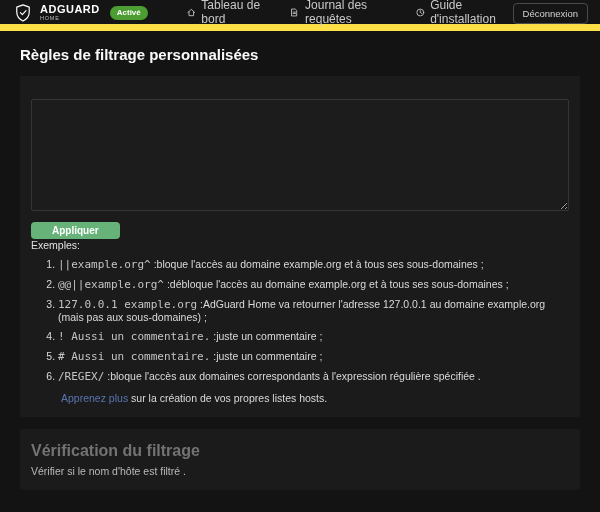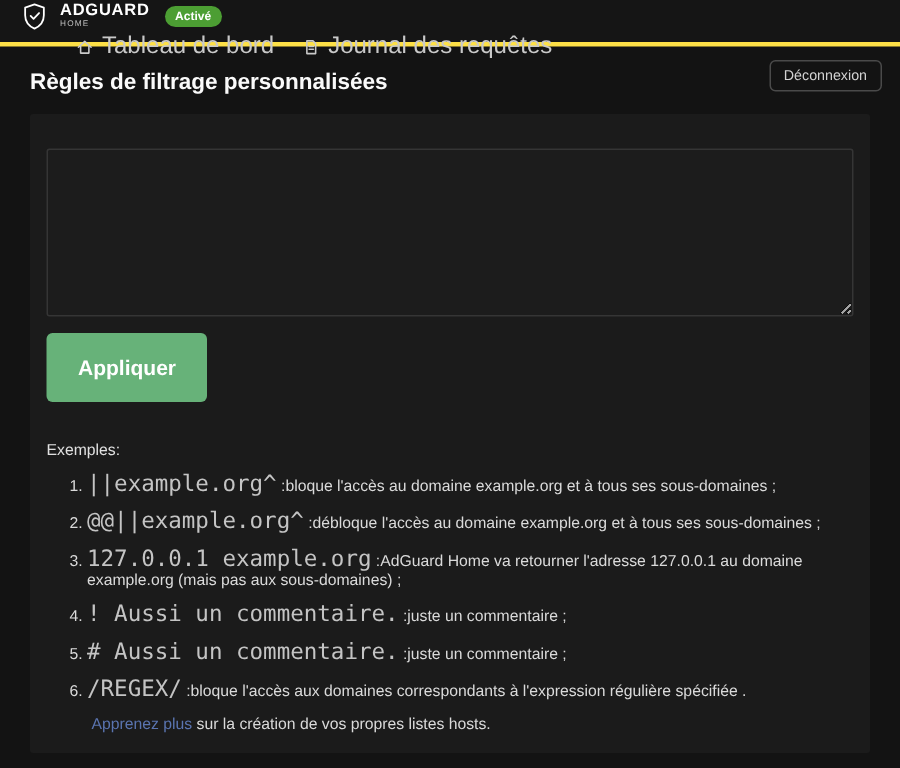--- a/index.html
+++ b/index.html
@@ -9,43 +9,42 @@
     color: #e3e3e3;
     font-family: "Liberation Sans", sans-serif;
     font-size: 11px;
     overflow: hidden;
   }
   
   .header {
     height: 31px;
     background: #151515;
     display: flex;
-    align-items: flex-start;
+    align-items: flex-end;
     padding: 0 12px;
-    border-bottom: 3px solid #fde047;
-    flex-direction: column;
+    border-bottom: 7px solid #fde047;
   }
   .brand { display: flex; align-items: center; gap: 6px; }
   .brand-shield { width: 22px; height: 22px; color: #ffffff; }
   .brand-text { line-height: 1; }
   .brand-name { font-size: 11px; font-weight: bold; letter-spacing: .5px; color: #ffffff; }
   .brand-sub { font-size: 5.5px; color: #bdbdbd; letter-spacing: .8px; margin-top: 1px; }
   .status-badge {
     background: #4c9e33;
     color: #fff;
     font-size: 8px;
     font-weight: bold;
     padding: 2px 7px 3px;
     border-radius: 8px;
     margin-left: 4px;
   }
   .nav { display: flex; align-items: center; margin-left: 38px; gap: 18px; height: 100%; }
   .nav-item {
     display: flex; align-items: center; gap: 5px;
-    color: #c9c9c9; font-size: 16px; height: 100%;
+    color: #c9c9c9; font-size: 12px; height: 100%;
     cursor: pointer; position: relative; text-decoration: none;
   }
   .nav-item .nav-icon { width: 13px; height: 13px; display: block; }
   .nav-item.active { color: #67b279; }
   .nav-item.active::after {
     content: ""; position: absolute; left: 0; right: 0; bottom: 0;
     height: 3px; background: #3e6a4c;
   }
   .logout-btn {
     margin-left: auto;
@@ -81,32 +80,32 @@
     font-size: 10px;
     padding: 6px 8px;
     outline: none;
   }
   .apply-btn {
     margin-top: 11px;
     background: #67b279;
     color: #ffffff;
     border: none;
     border-radius: 4px;
-    font-size: 14px;
+    font-size: 10px;
     font-weight: bold;
     font-family: "Liberation Sans", sans-serif;
-    padding: 15px 21px;
+    padding: 3px 21px;
     cursor: pointer;
   }
-  .examples-label { margin-top: 26px; font-size: 10.5px; color: #e0e0e0; }
+  .examples-label { font-size: 10.5px; color: #e0e0e0; }
   ol.examples { margin: 7px 0 0 0; padding-left: 27px; }
   ol.examples li { margin-bottom: 7px; font-size: 10.5px; color: #dadada; }
   ol.examples code {
     font-family: "DejaVu Sans Mono", monospace;
-    font-size: 15px;
+    font-size: 11px;
     color: #c4c4c4;
   }
   .learn-more { margin-top: 9px; font-size: 10.5px; color: #dadada; }
   .learn-more a { color: #5a74b0; text-decoration: none; cursor: pointer; margin-left: 30px; }
   
   .check-card { margin-top: 12px; }
   .check-title { font-size: 16px; font-weight: bold; color: #737373; padding-top: 2px; }
   .check-sub { margin-top: 5px; font-size: 10.5px; color: #b9b9b9; }
   svg { stroke: currentColor; fill: none; stroke-width: 1.3; stroke-linecap: round; stroke-linejoin: round; }
 </style>
@@ -134,20 +133,27 @@
       </svg>
       <span>Tableau de bord</span>
     </a>
     <a class="nav-item">
       <svg class="nav-icon" viewBox="0 0 16 16">
         <path d="M4.4 2.8 H9.4 L11.6 5 V13.2 H4.4 Z"></path>
         <path d="M6.2 7.4 H9.8 M6.2 9.6 H9.8"></path>
       </svg>
       <span>Journal des requêtes</span>
     </a>
+    <a class="nav-item">
+      <svg class="nav-icon" viewBox="0 0 16 16">
+        <circle cx="8" cy="8" r="5.2"></circle>
+        <path d="M8 5.2 V8 L10 9.4"></path>
+      </svg>
+      <span>Guide d'installation</span>
+    </a>
   </div>
 
   <button class="logout-btn">Déconnexion</button>
 </div>
 
 <div class="main">
   <h1 class="page-title">Règles de filtrage personnalisées</h1>
 
   <div class="card">
     <textarea class="rules-textarea" spellcheck="false" style=""></textarea>

